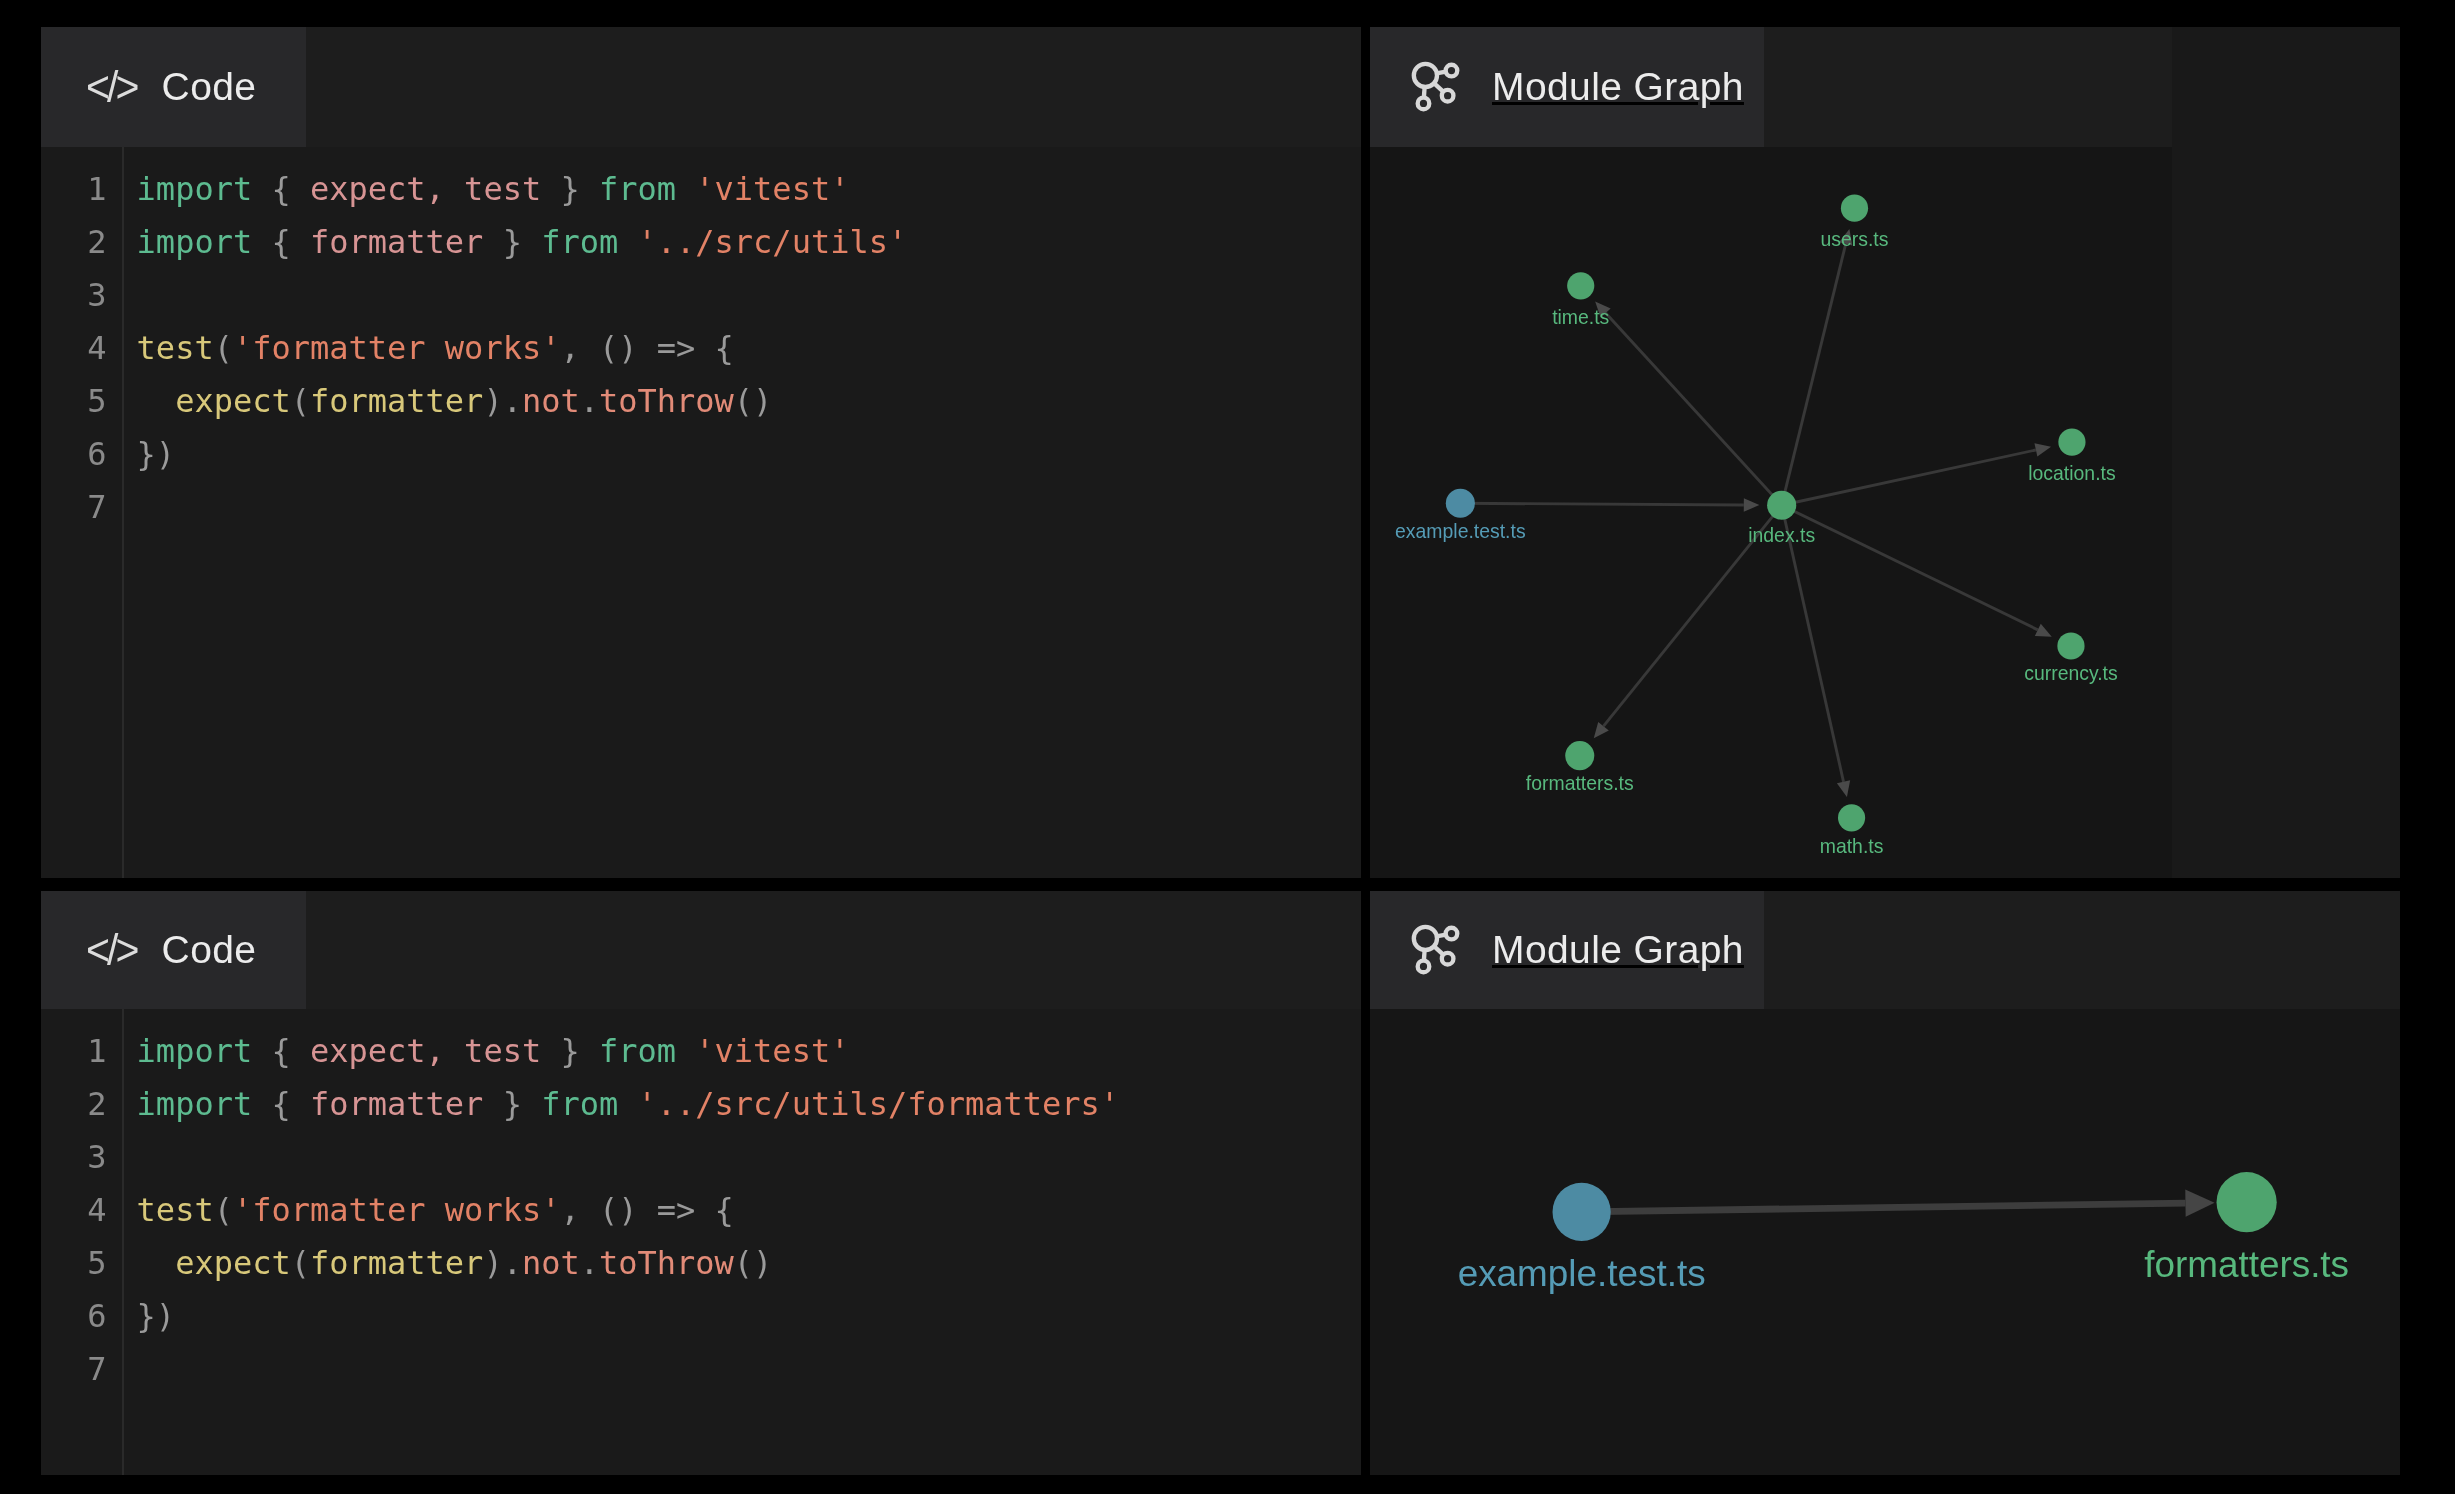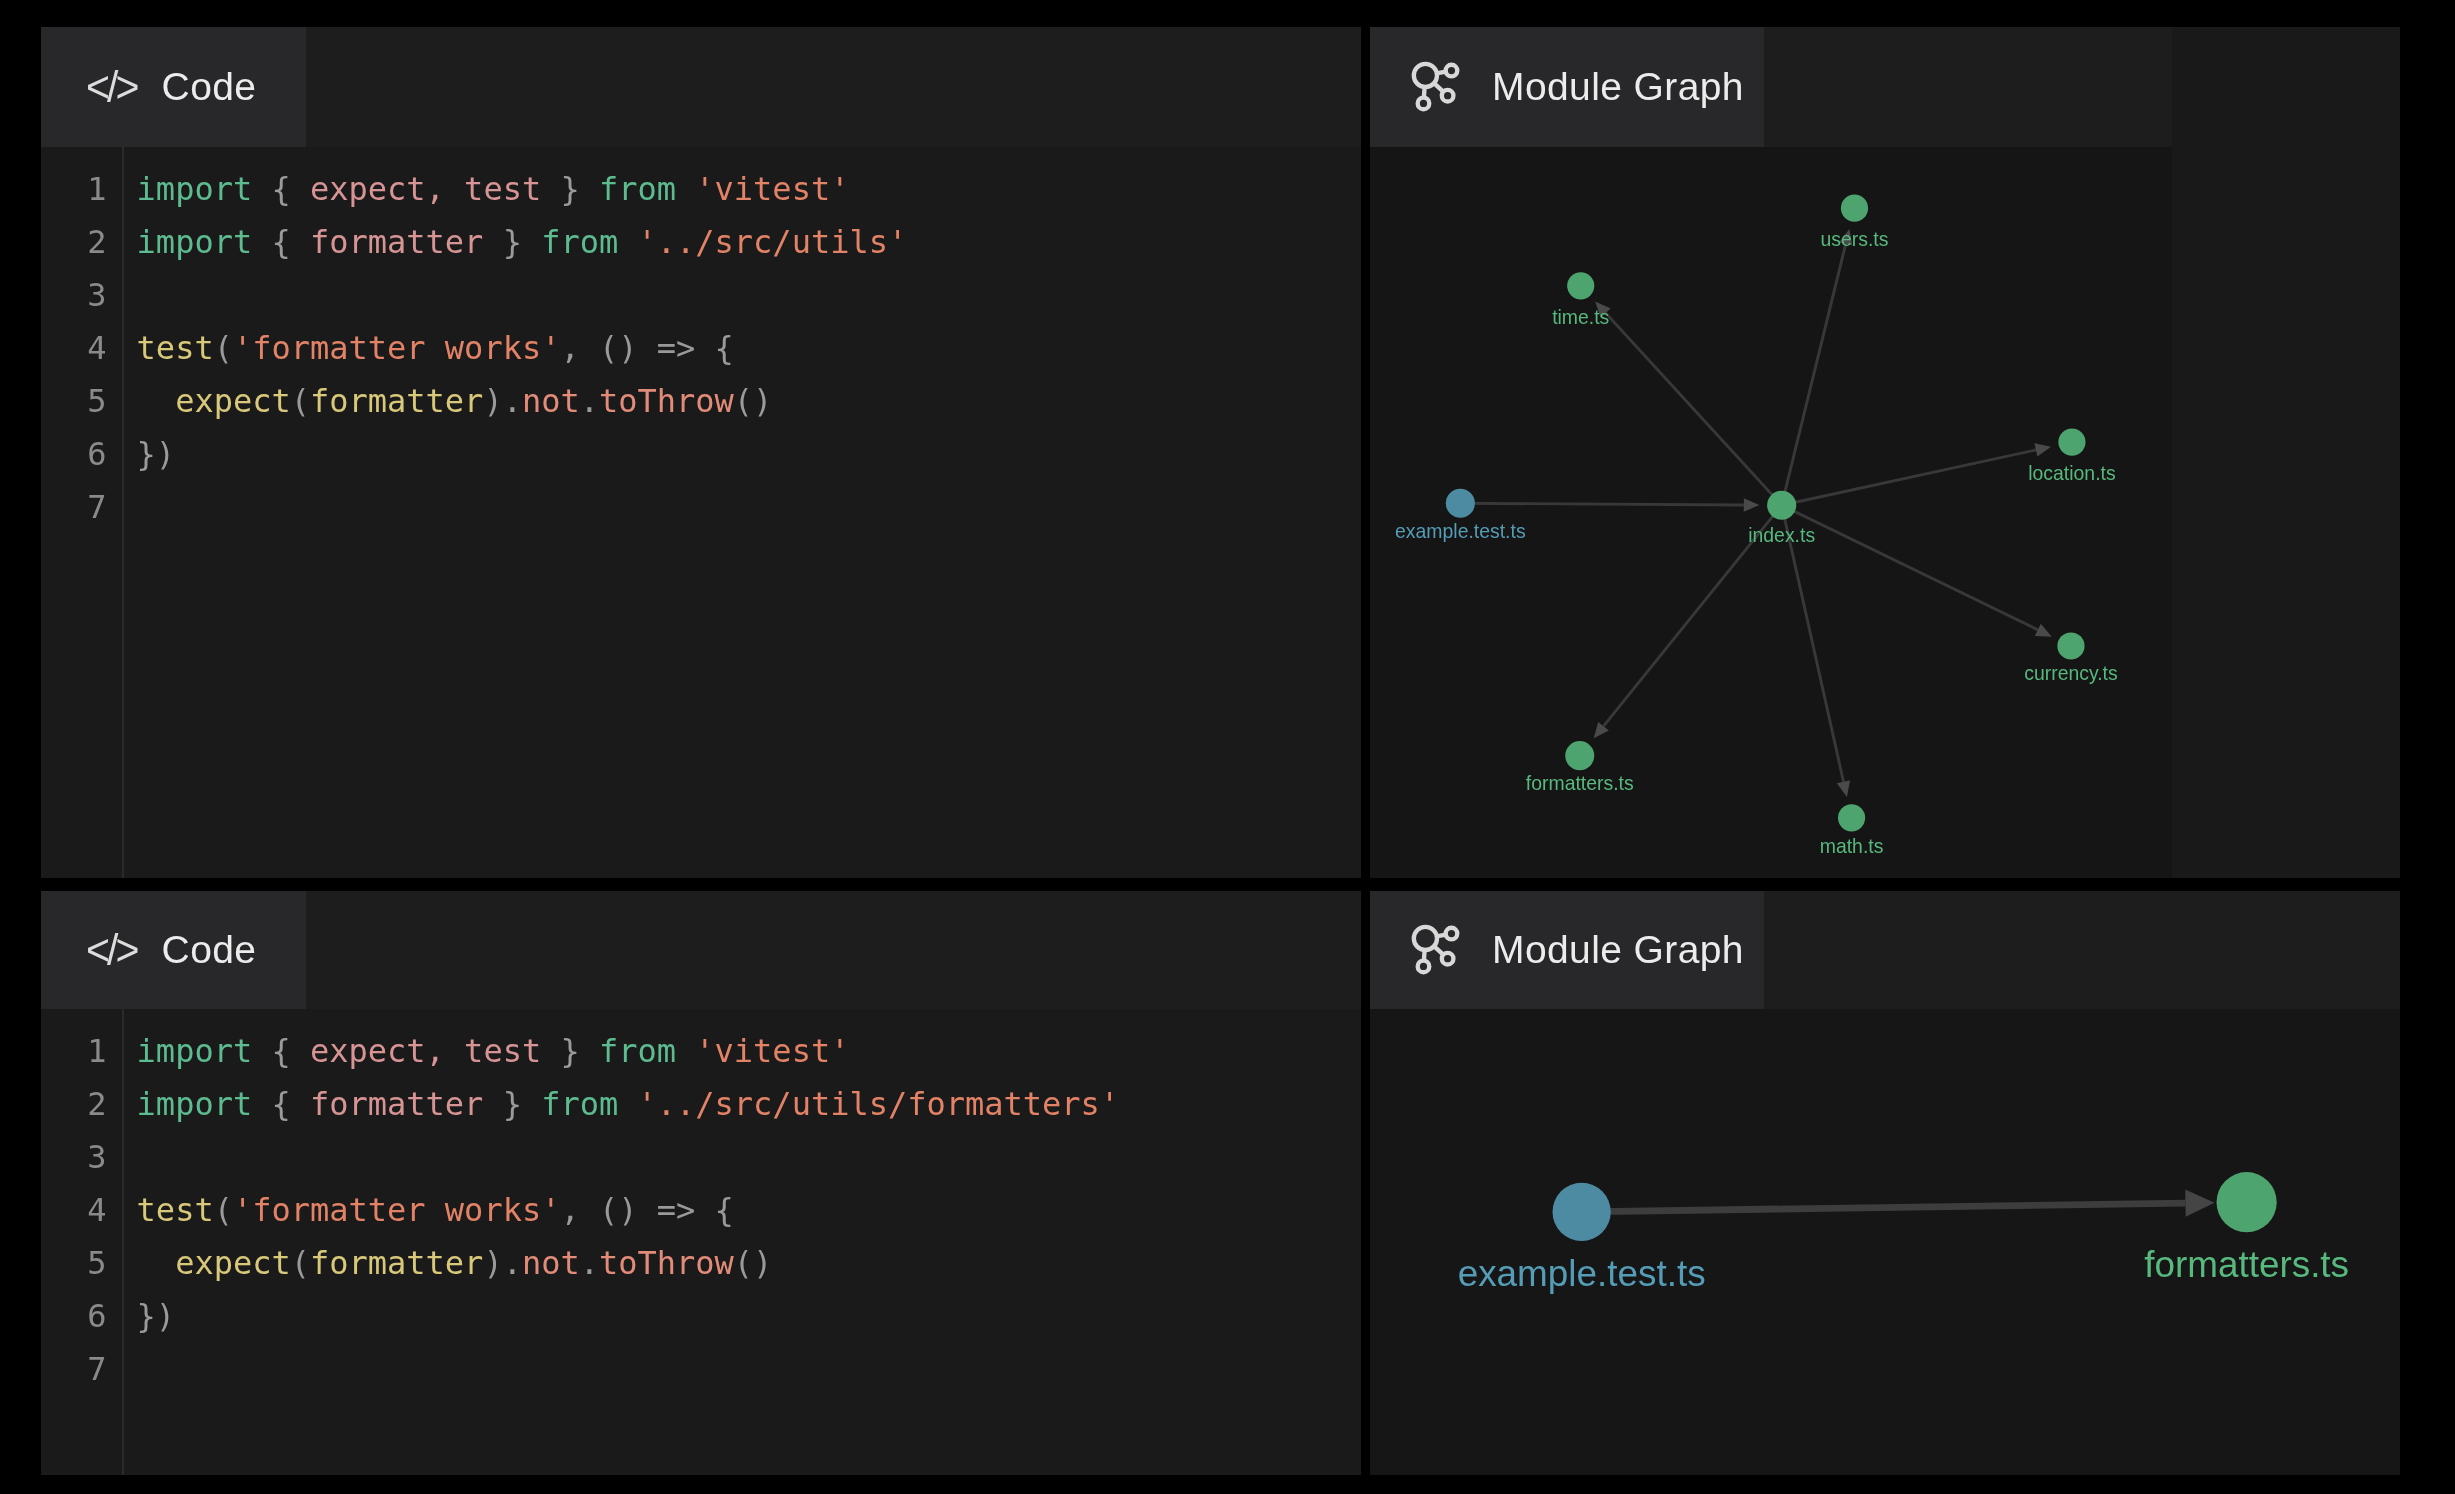--- a/index.html
+++ b/index.html
@@ -13,21 +13,21 @@
   #panel-bottom-graph { left:1370px; top:891px; width:1030px; height:584px; }
 
   .panel-header { position:absolute; left:0; top:0; height:120px; background:#1d1d1d; }
   .panel-header.hb { height:118px; }
   .panel-header.w-code  { width:1320px; }
   .panel-header.w-graph { width:802px; }
   .panel-header.w-graph-full { width:1030px; }
 
   .tab { height:100%; display:flex; align-items:center; background:#28282a; box-sizing:border-box; }
   .tab.tab-code  { width:265px; padding-left:45px; }
-  .tab.tab-graph { width:394px; padding-left:39px; }
+  .tab.tab-graph { width:394px; padding-left:39px;text-decoration:underline; }
   .tab-glyph { font-size:41px; color:#dcdcdc; letter-spacing:-2.9px; margin-right:25px;
                font-weight:400; transform:scaleY(1.08); }
   .tab-label { font-size:39px; color:#ececec; font-weight:500; letter-spacing:0.4px; }
   .graph-glyph { margin-right:27px; display:block; }
 
   .code-area { position:absolute; left:0; right:0; bottom:0; top:120px; background:#1a1a1a;
                font-family:"DejaVu Sans Mono", monospace; font-size:32px; padding-top:15.5px; }
   .code-area.hb { top:118px; }
   .gutter-divider { position:absolute; left:81px; top:0; bottom:0; width:1.9px; background:#2a2a2a; }
   .code-line { display:flex; height:53px; line-height:53px; white-space:pre; }

